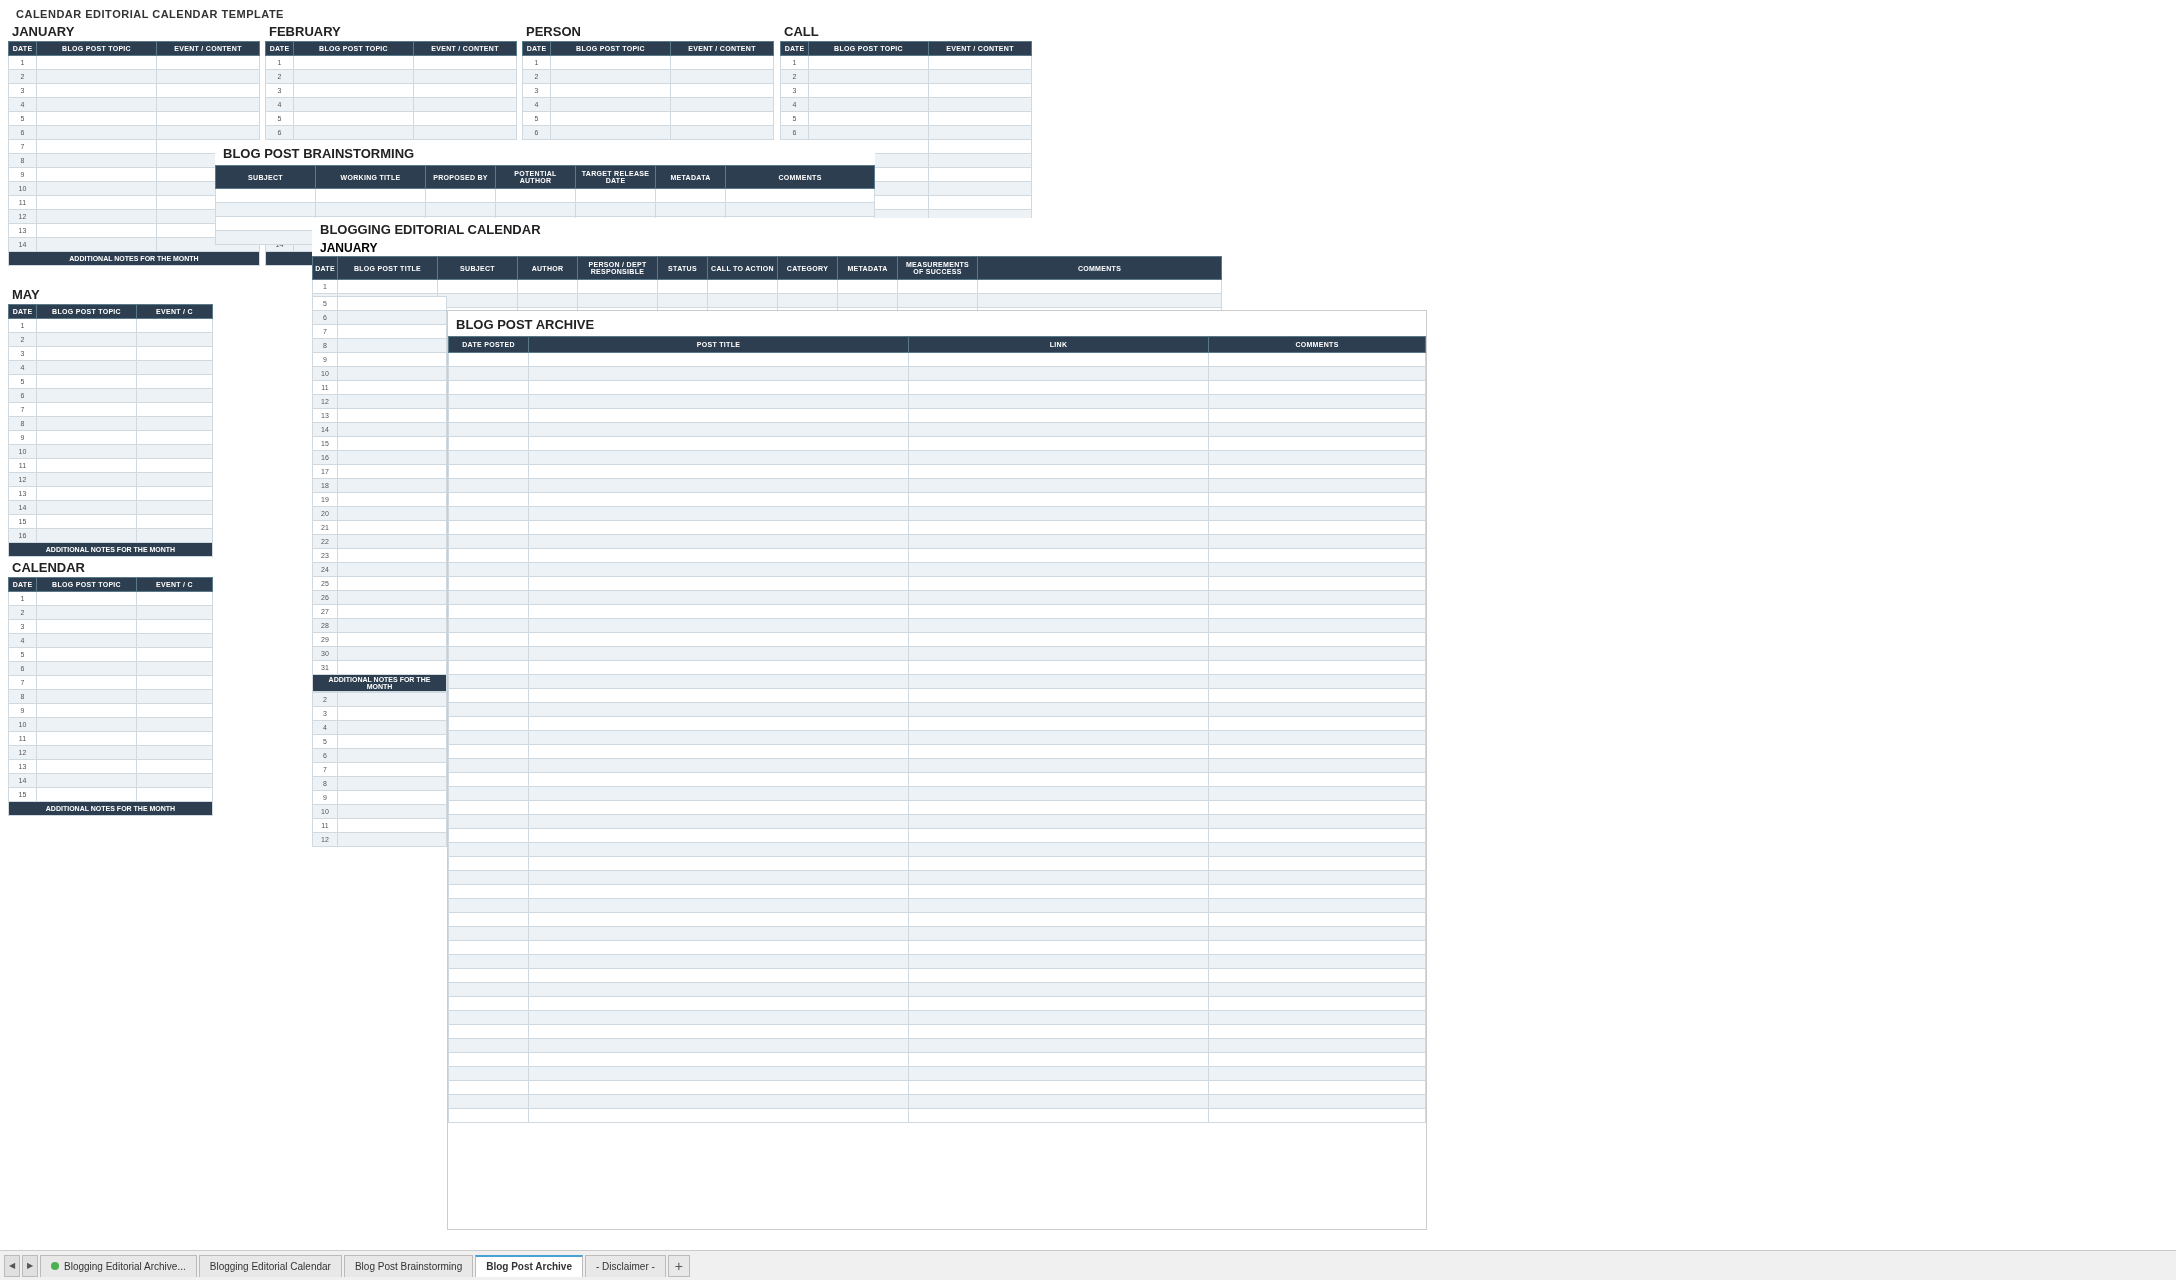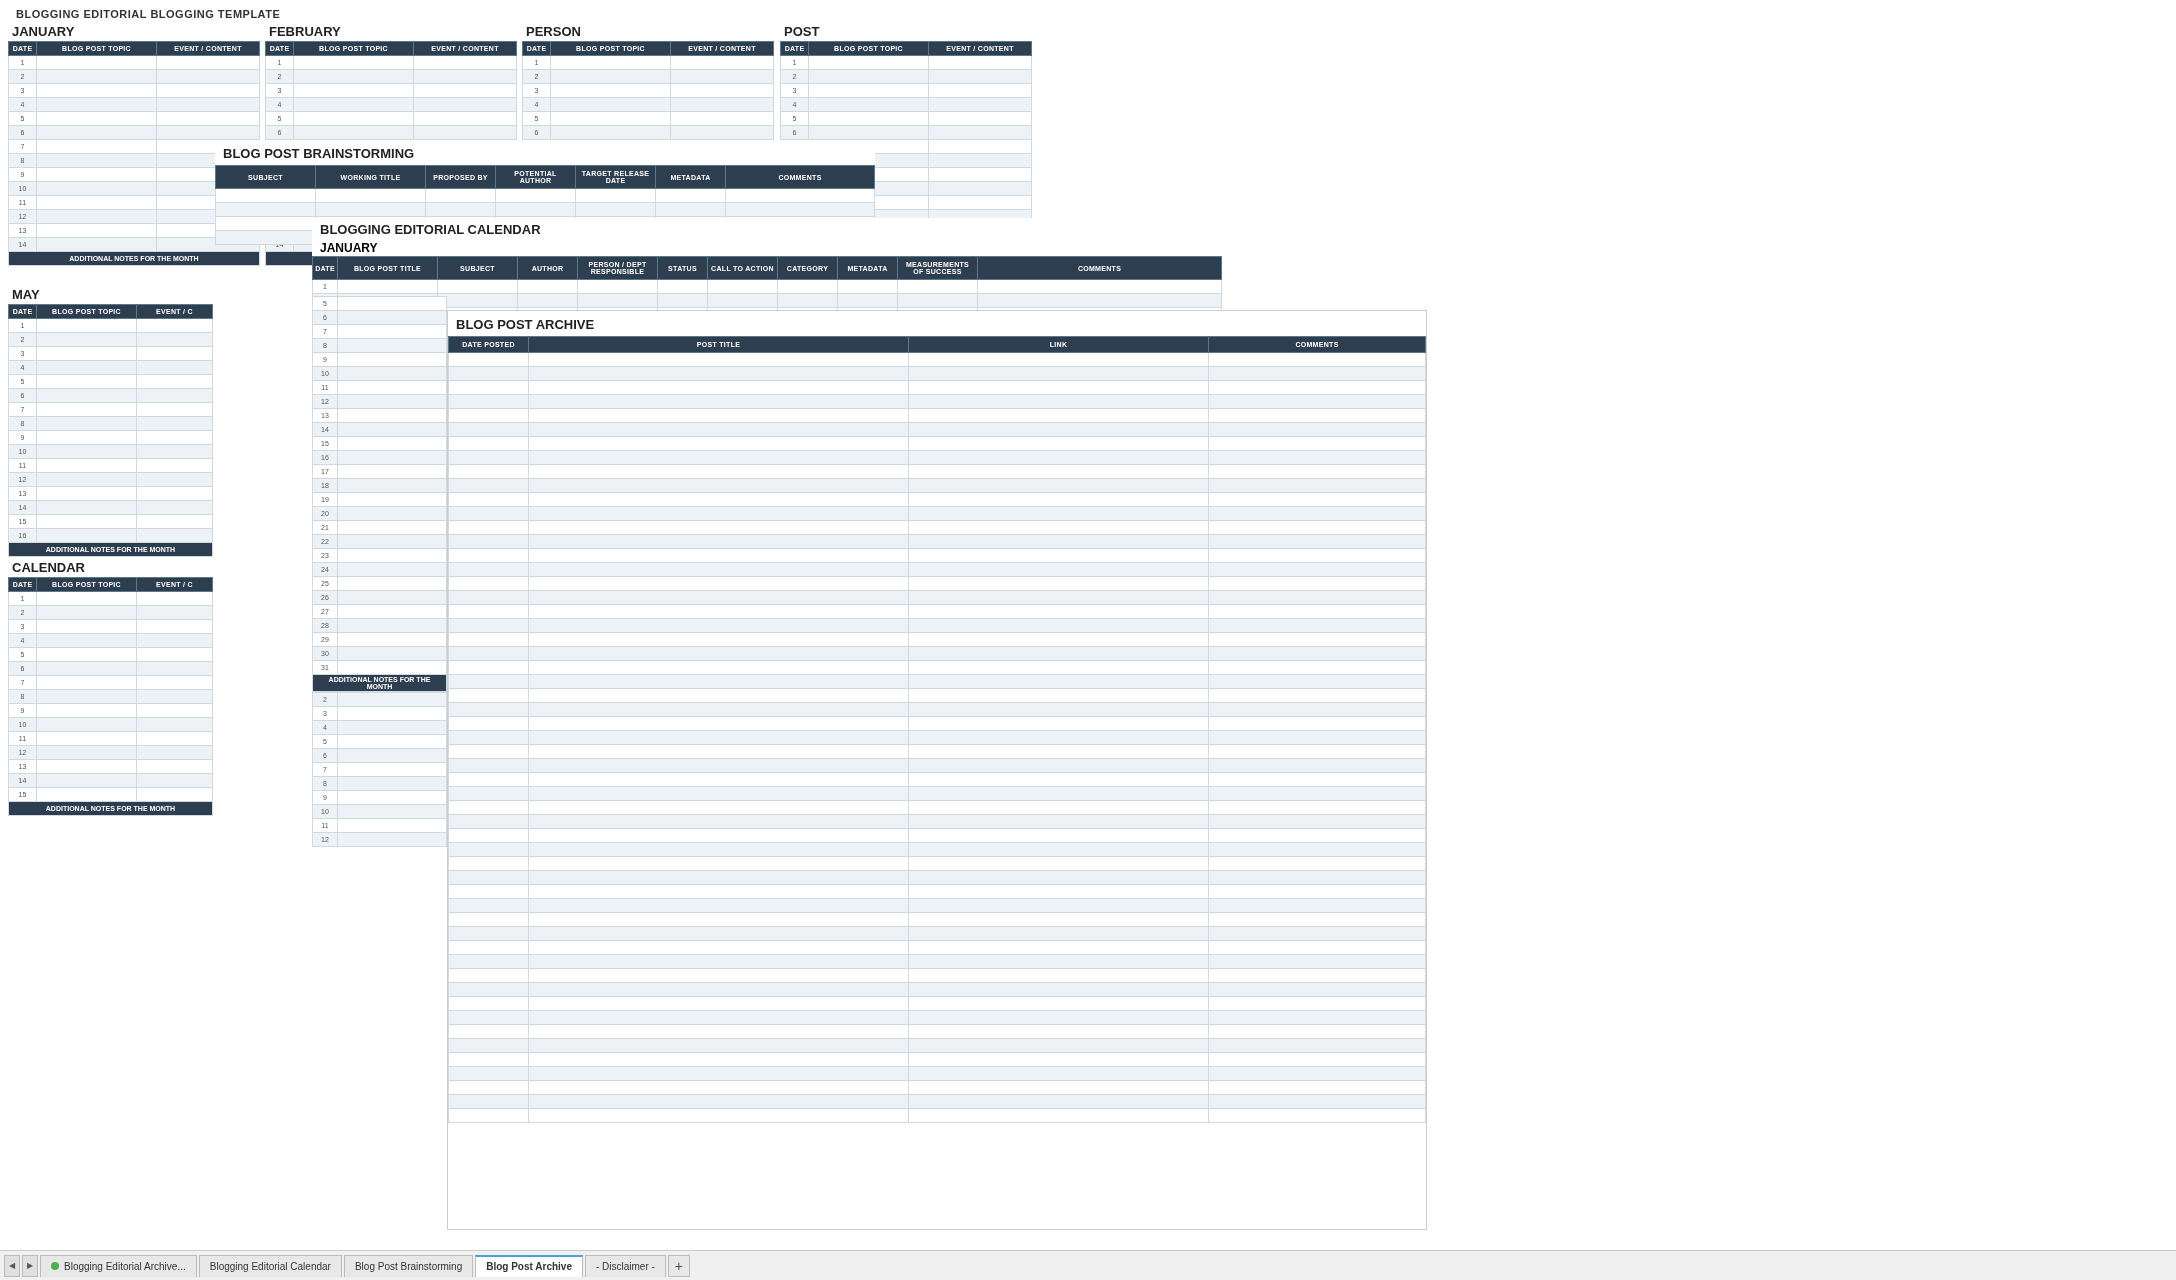--- a/index.html
+++ b/index.html
@@ -222,21 +222,21 @@
     .num-cell {
       color: #555;
       text-align: center;
     }
   </style>
 </head>
 <body>
 
 <div class="spreadsheet-area">
 
-  <div class="main-title" style="position:absolute;top:4px;left:8px;">BLOGGING EDITORIAL BLOGGING TEMPLATE</div>
+  <div class="main-title" style="position:absolute;top:4px;left:8px;">CALENDAR EDITORIAL CALENDAR TEMPLATE</div>
 
   <div class="month-section" style="position:absolute;top:22px;left:8px;width:252px;">
     <div class="month-title">JANUARY</div>
     <table class="grid-table">
       <thead>
         <tr>
           <th style="width:28px;">DATE</th>
           <th style="width:120px;">BLOG POST TOPIC</th>
           <th>EVENT / CONTENT</th>
         </tr>
@@ -489,21 +489,21 @@
             <td></td>
           </tr>
         <tr class="notes-row">
             <td colspan="3">ADDITIONAL NOTES FOR THE MONTH</td>
           </tr>
       </tbody>
     </table>
   </div>
 
   <div class="month-section" style="position:absolute;top:22px;left:780px;width:252px;">
-    <div class="month-title">POST</div>
+    <div class="month-title">CALL</div>
     <table class="grid-table">
       <thead>
         <tr>
           <th style="width:28px;">DATE</th>
           <th style="width:120px;">BLOG POST TOPIC</th>
           <th>EVENT / CONTENT</th>
         </tr>
       </thead>
       <tbody>
         <tr>

